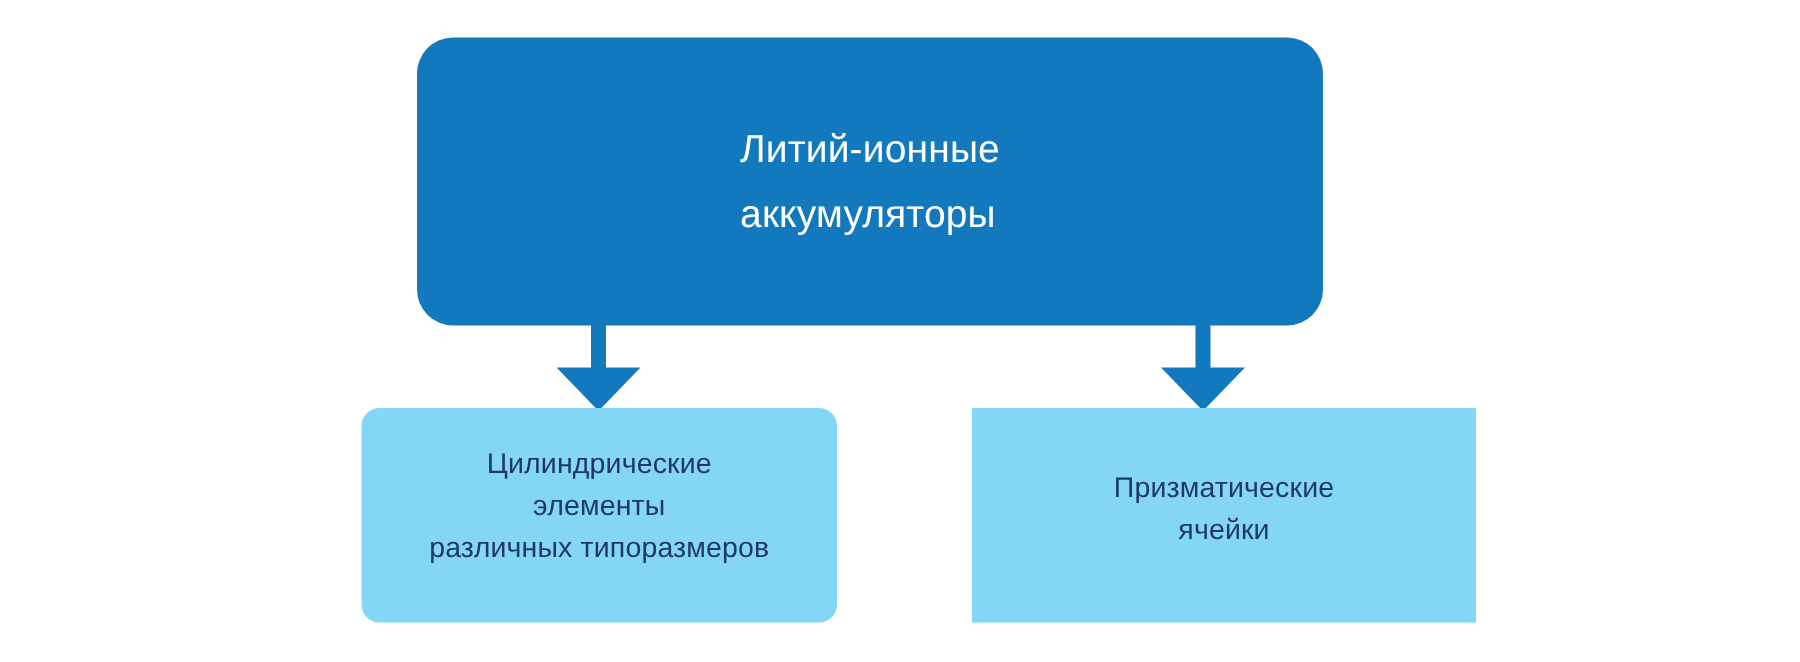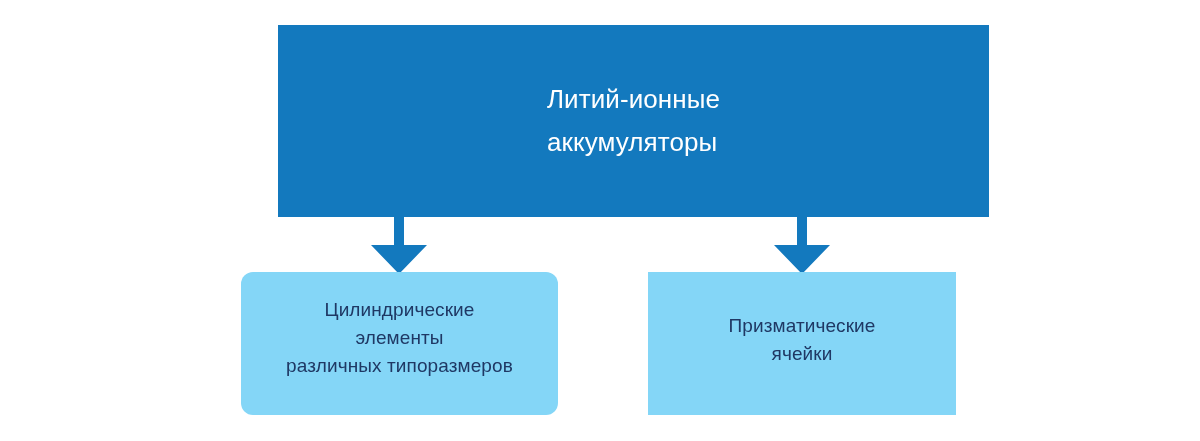--- a/index.html
+++ b/index.html
@@ -23,23 +23,24 @@
     position: absolute;
     box-sizing: border-box;
     display: flex;
     align-items: center;
     justify-content: center;
   }
 
   .node-root {
     left: 278px;
     top: 25px;
-    width: 711px;
+    width: 604px;
     height: 192px;
     background: #1379be;
+    border-radius: 24px;
   }
   .node-root .node-text {
     color: #ffffff;
     font-size: 26px;
     line-height: 43px;
     text-align: left;
     white-space: pre-line;
     letter-spacing: 0.1px;
   }
 
@@ -62,21 +63,21 @@
     height: 143px;
     border-radius: 12px;
   }
   .node-child-left .node-text {
     transform: translateY(-6px);
   }
 
   .node-child-right {
     left: 648px;
     top: 272px;
-    width: 308px;
+    width: 336px;
     height: 143px;
   }
   .node-child-right .node-text {
     transform: translateY(-4px);
   }
 
   
   .connector {
     position: absolute;
     top: 216px;

